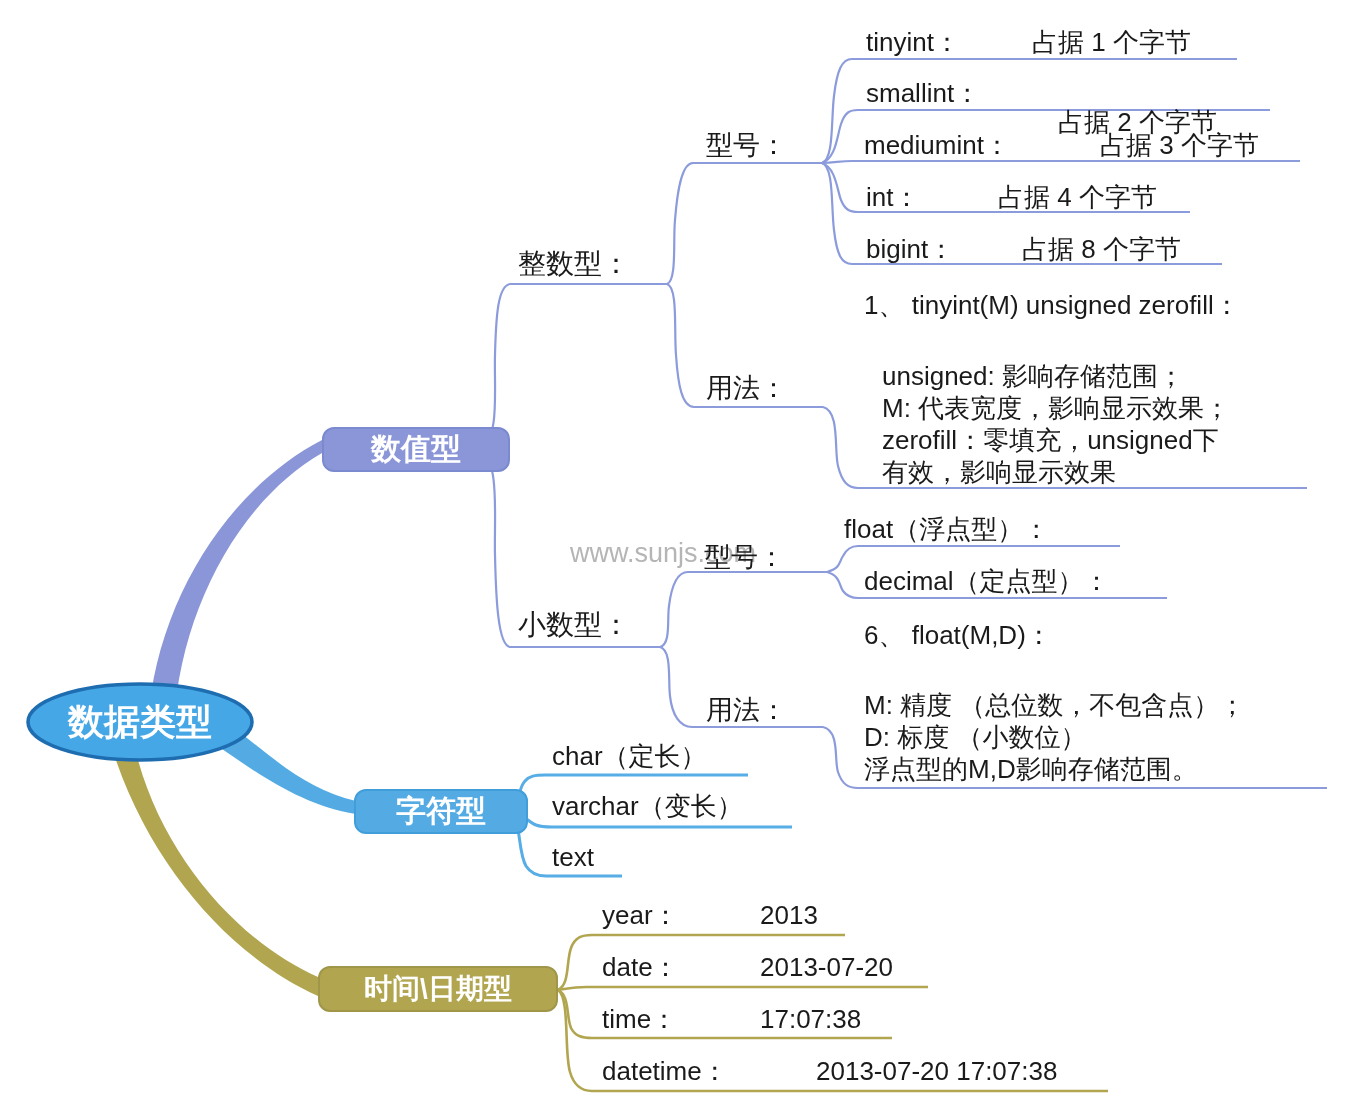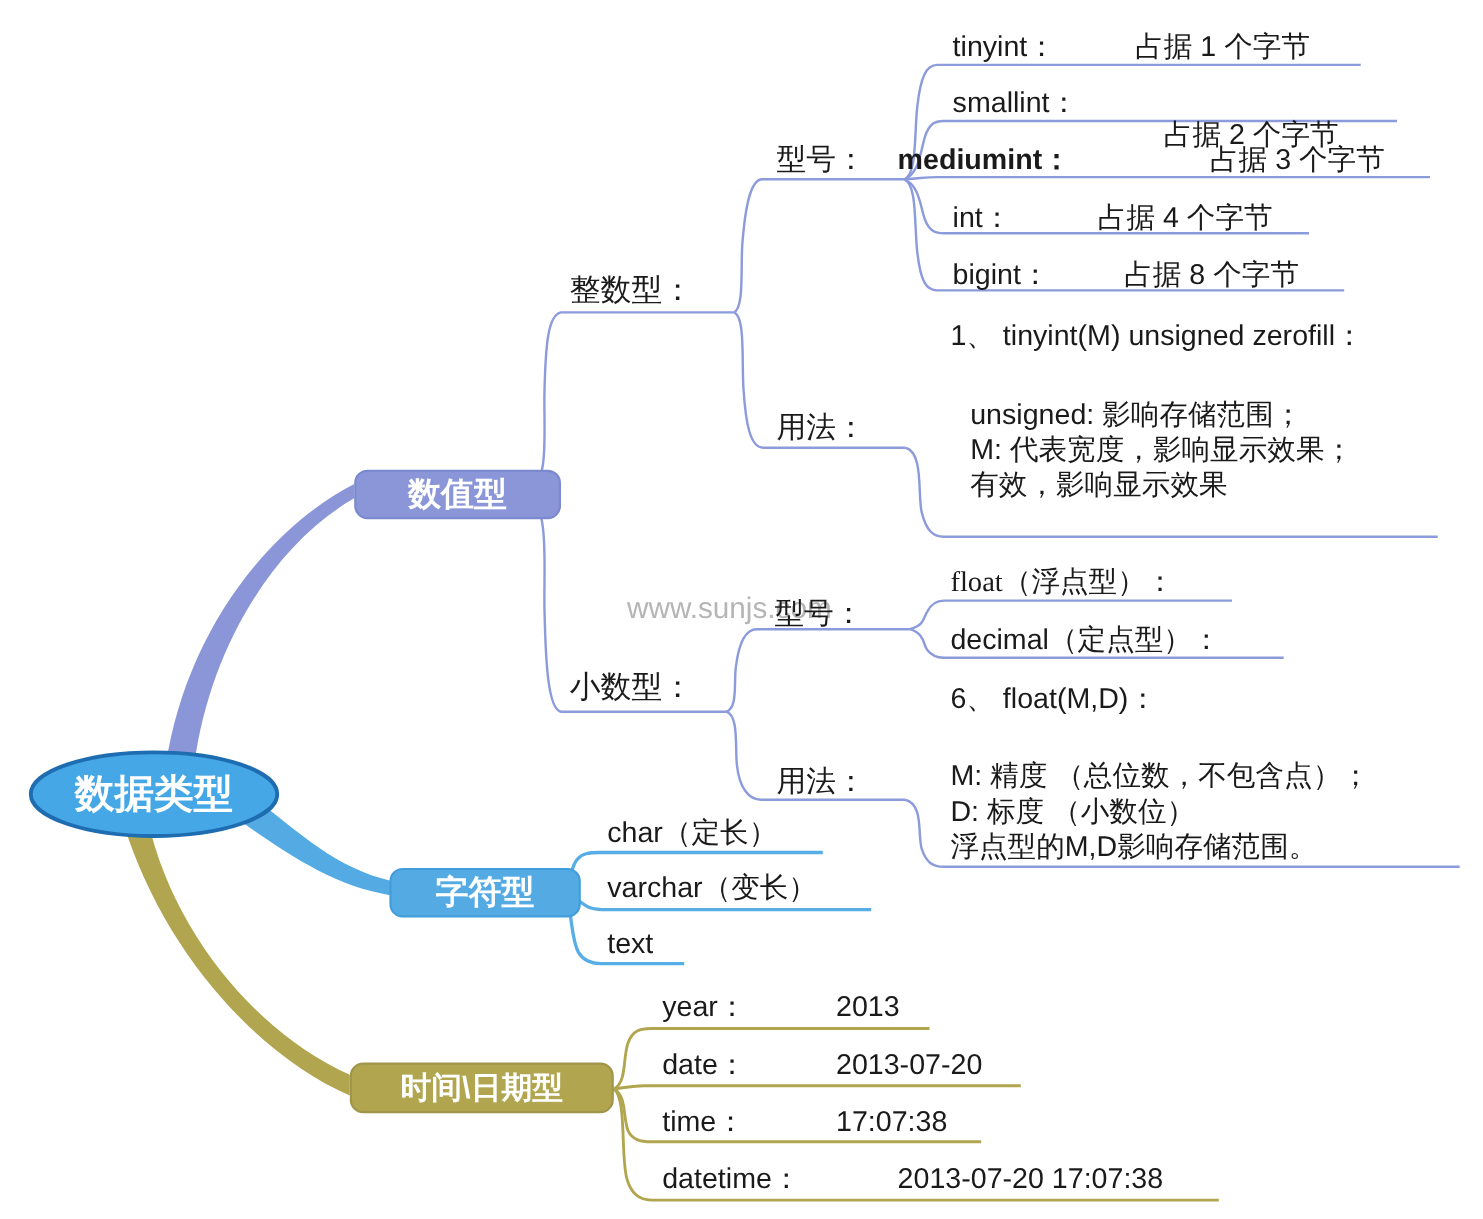--- a/index.html
+++ b/index.html
@@ -80,38 +80,39 @@
   <div class="node node-char" style="left:354px;top:789px;width:174px;height:45px;">字符型</div>
   <div class="node node-datetime" style="left:318px;top:966px;width:240px;height:46px;">时间\日期型</div>
 
   <div class="lbl lbl-lg" style="left:518px;top:249px;">整数型：</div>
   <div class="lbl" style="left:706px;top:131px;font-size:27px;">型号：</div>
 
   <div class="lbl" style="left:866px;top:28px;">tinyint：</div>
   <div class="lbl" style="left:1032px;top:28px;">占据 1 个字节</div>
   <div class="lbl" style="left:866px;top:79px;">smallint：</div>
   <div class="lbl" style="left:1058px;top:79px;margin-top:29px;">占据 2 个字节</div>
-  <div class="lbl" style="left:816px;top:131px;font-weight:bold;">mediumint：</div>
+  <div class="lbl" style="left:864px;top:131px;">mediumint：</div>
   <div class="lbl" style="left:1100px;top:131px;">占据 3 个字节</div>
   <div class="lbl" style="left:866px;top:183px;">int：</div>
   <div class="lbl" style="left:998px;top:183px;">占据 4 个字节</div>
   <div class="lbl" style="left:866px;top:235px;">bigint：</div>
   <div class="lbl" style="left:1022px;top:235px;">占据 8 个字节</div>
 
   <div class="lbl" style="left:706px;top:374px;font-size:27px;">用法：</div>
   <div class="lbl" style="left:864px;top:291px;">1、 tinyint(M) unsigned zerofill：</div>
   <div class="mlblock" style="left:882px;top:360px;">
     <span>unsigned: 影响存储范围；</span>
     <span>M: 代表宽度，影响显示效果；</span>
+    <span>zerofill：零填充，unsigned下</span>
     <span>有效，影响显示效果</span>
   </div>
 
   <div class="lbl lbl-lg" style="left:518px;top:610px;">小数型：</div>
   <div class="lbl" style="left:704px;top:543px;font-size:27px;">型号：</div>
-  <div class="lbl" style="left:864px;top:515px;font-family:Liberation Serif, serif;">float（浮点型）：</div>
+  <div class="lbl" style="left:844px;top:515px;">float（浮点型）：</div>
   <div class="lbl" style="left:864px;top:567px;">decimal（定点型）：</div>
   <div class="lbl" style="left:706px;top:696px;font-size:27px;">用法：</div>
   <div class="lbl" style="left:864px;top:621px;">6、 float(M,D)：</div>
   <div class="mlblock" style="left:864px;top:689px;">
     <span>M: 精度 （总位数，不包含点）；</span>
     <span>D: 标度 （小数位）</span>
     <span>浮点型的M,D影响存储范围。</span>
   </div>
 
   <div class="lbl" style="left:552px;top:742px;">char（定长）</div>

